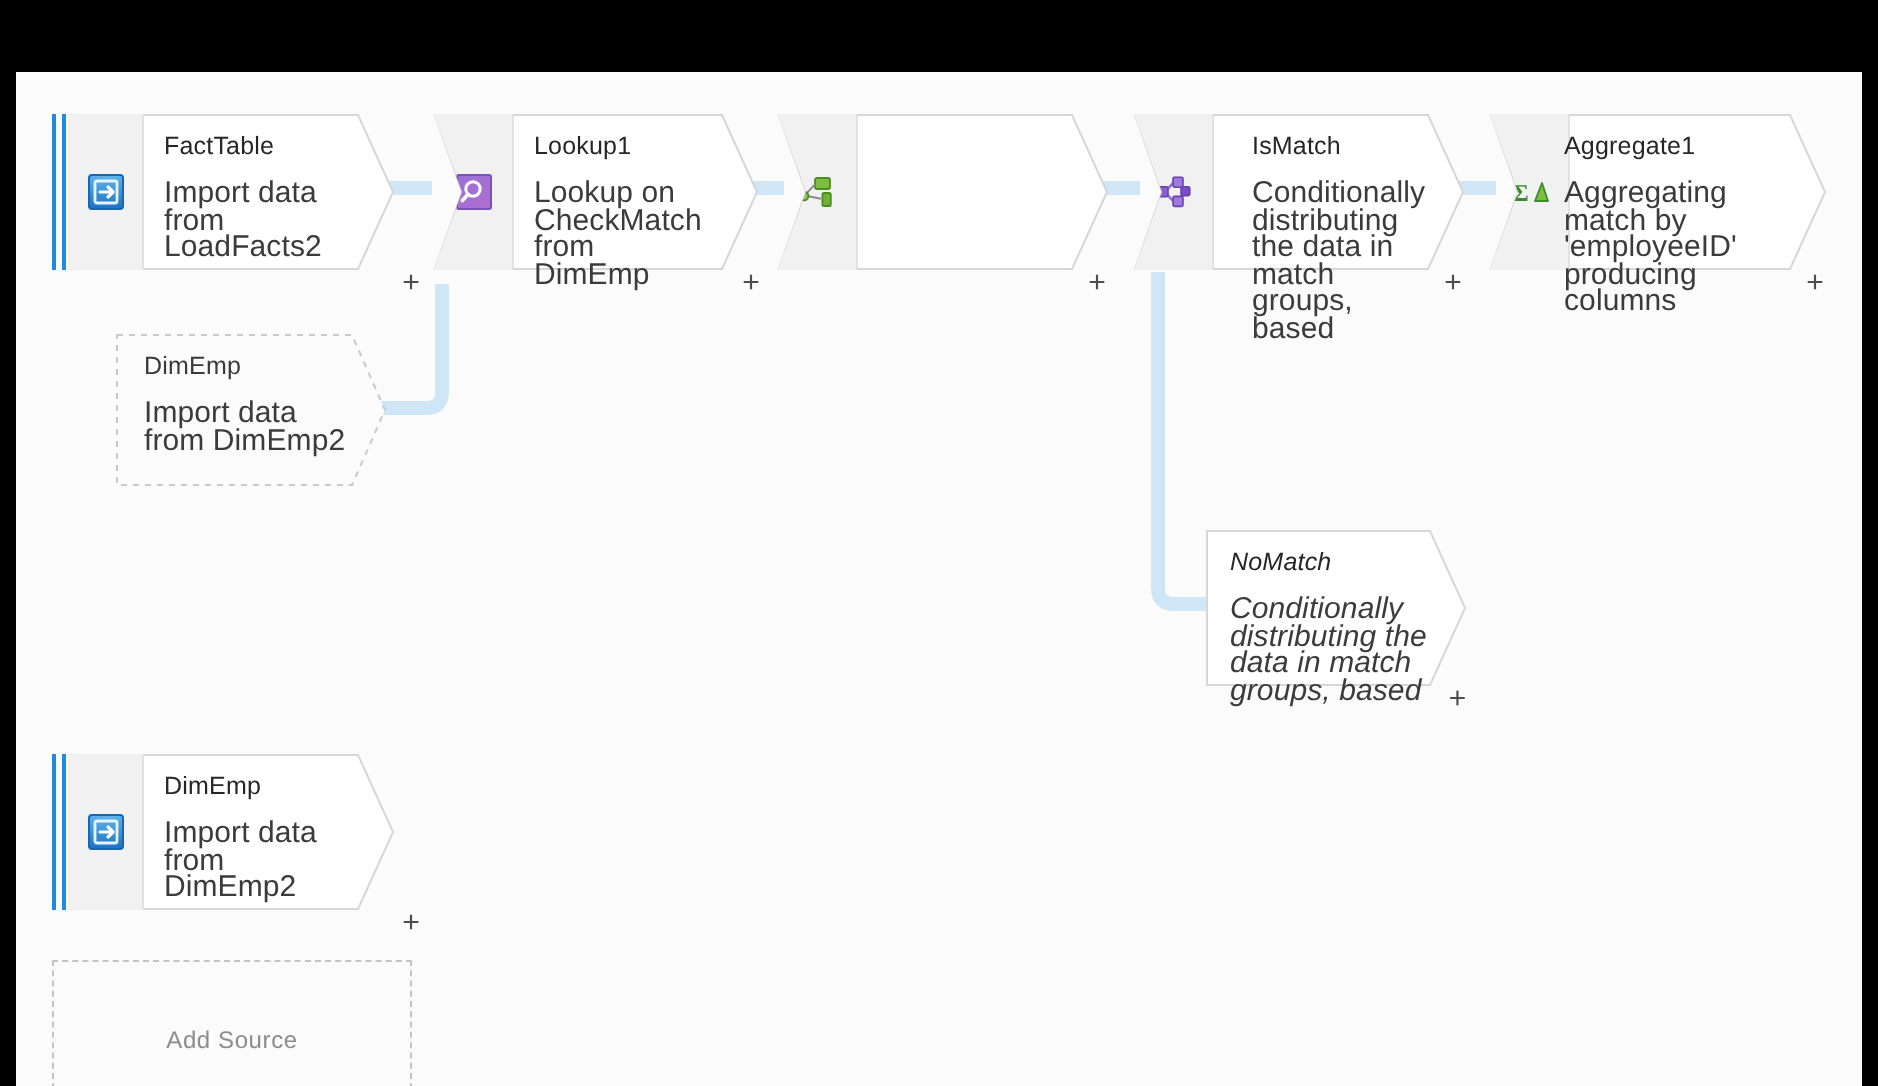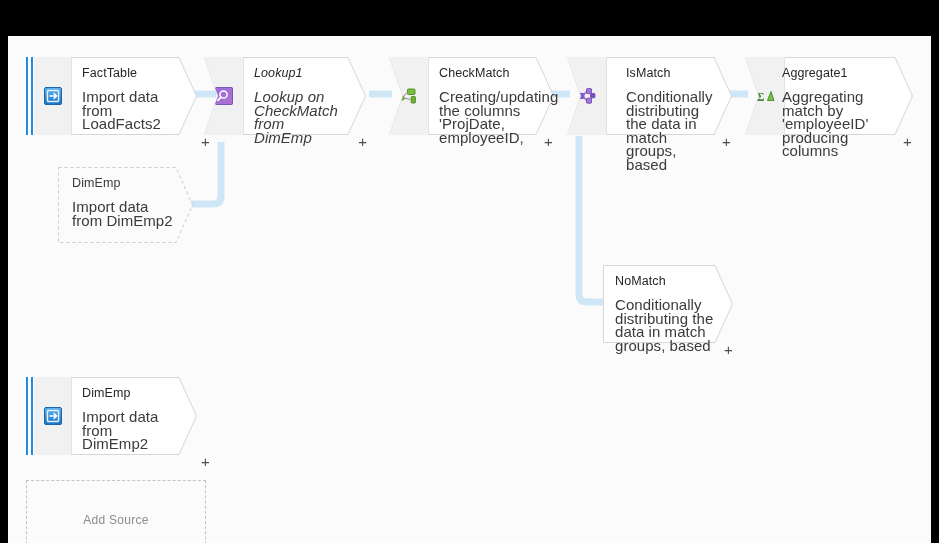--- a/index.html
+++ b/index.html
@@ -198,21 +198,21 @@
           <path d="M7,10 L13,10 M11,7.5 L13.6,10 L11,12.5" fill="none" stroke="#ffffff" stroke-width="1.6" stroke-linecap="round" stroke-linejoin="round"></path>
         </svg>
       </div>
       <div class="node-text" style="left:46px; width:110px;">
         <div class="node-title">FactTable</div>
         <div class="node-desc">Import data from LoadFacts2</div>
       </div>
       <div class="plus" style="left:174px; top:78px;">+</div>
     </div>
 
-    <div class="node" style="left:196px; top:21px; width:162px; height:78px;font-style:italic;">
+    <div class="node" style="left:209px; top:21px; width:162px; height:78px;">
       <svg class="node-outline" viewBox="0 0 162 78" preserveAspectRatio="none">
         <path d="M0.5,0.5 L144,0.5 L161.5,39 L144,77.5 L0.5,77.5 L14,39 Z"></path>
       </svg>
       <div class="icon-col with-notch" style="left:0px; width:39px;">
         <svg class="node-icon" viewBox="0 0 20 20">
           <defs>
             <linearGradient id="gpur1" x1="0" y1="0" x2="1" y2="1">
               <stop offset="0" stop-color="#9a6fd8"></stop>
                 <stop offset="1" stop-color="#b06fd0"></stop>
             </linearGradient>
@@ -234,24 +234,20 @@
         <path d="M0.5,0.5 L147,0.5 L164.5,39 L147,77.5 L0.5,77.5 L14,39 Z"></path>
       </svg>
       <div class="icon-col with-notch" style="left:0px; width:39px;">
         <svg class="node-icon" viewBox="0 0 20 20">
           <rect x="8.5" y="3" width="7.5" height="5.5" rx="1" fill="#7cbf3f" stroke="#4e8a22" stroke-width="0.9"></rect>
           <rect x="12.2" y="10.5" width="4.2" height="6.5" rx="0.8" fill="#6fb233" stroke="#4e8a22" stroke-width="0.9"></rect>
           <path d="M3.2,11.8 L8.5,6.2 M3.2,11.8 L11.5,13.4" stroke="#8a8a8a" stroke-width="1" fill="none"></path>
           <circle cx="3" cy="12" r="2.2" fill="#8cc75a" stroke="#4e8a22" stroke-width="0.9"></circle>
         </svg>
       </div>
-      <div class="node-text" style="left:39px; width:116px;">
-        <div class="node-title">CheckMatch</div>
-        <div class="node-desc">Creating/updating the columns 'ProjDate, employeeID,</div>
-      </div>
       <div class="plus" style="left:153px; top:78px;">+</div>
     </div>
 
     <div class="node" style="left:559px; top:21px; width:165px; height:78px;">
       <svg class="node-outline" viewBox="0 0 165 78" preserveAspectRatio="none">
         <path d="M0.5,0.5 L147,0.5 L164.5,39 L147,77.5 L0.5,77.5 L14,39 Z"></path>
       </svg>
       <div class="icon-col with-notch" style="left:0px; width:39px;">
         <svg class="node-icon" viewBox="0 0 20 20">
           <path d="M5.5,10 L9.5,5.5 M5.5,10 L9.5,14.5" stroke="#8f6fd0" stroke-width="1.3" fill="none"></path>
@@ -278,21 +274,21 @@
           <path d="M12.5,14.5 L16,5.5 L19,14.5 Z" fill="#7cbf3f" stroke="#3c8a2e" stroke-width="0.9" stroke-linejoin="round"></path>
         </svg>
       </div>
       <div class="node-text" style="left:26px; width:118px;">
         <div class="node-title">Aggregate1</div>
         <div class="node-desc">Aggregating match by 'employeeID' producing columns</div>
       </div>
       <div class="plus" style="left:156px; top:78px;">+</div>
     </div>
 
-    <div class="node" style="left:595px; top:229px; width:130px; height:78px;">
+    <div class="node" style="left:595px; top:229px; width:130px; height:78px;font-style:italic;">
       <svg class="node-outline" viewBox="0 0 130 78" preserveAspectRatio="none">
         <path d="M0.5,0.5 L112,0.5 L129.5,39 L112,77.5 L0.5,77.5 Z"></path>
       </svg>
       <div class="node-text" style="left:0px; width:122px; padding-left:12px;">
         <div class="node-title">NoMatch</div>
         <div class="node-desc">Conditionally distributing the data in match groups, based</div>
       </div>
       <div class="plus" style="left:119px; top:78px;">+</div>
     </div>
 

